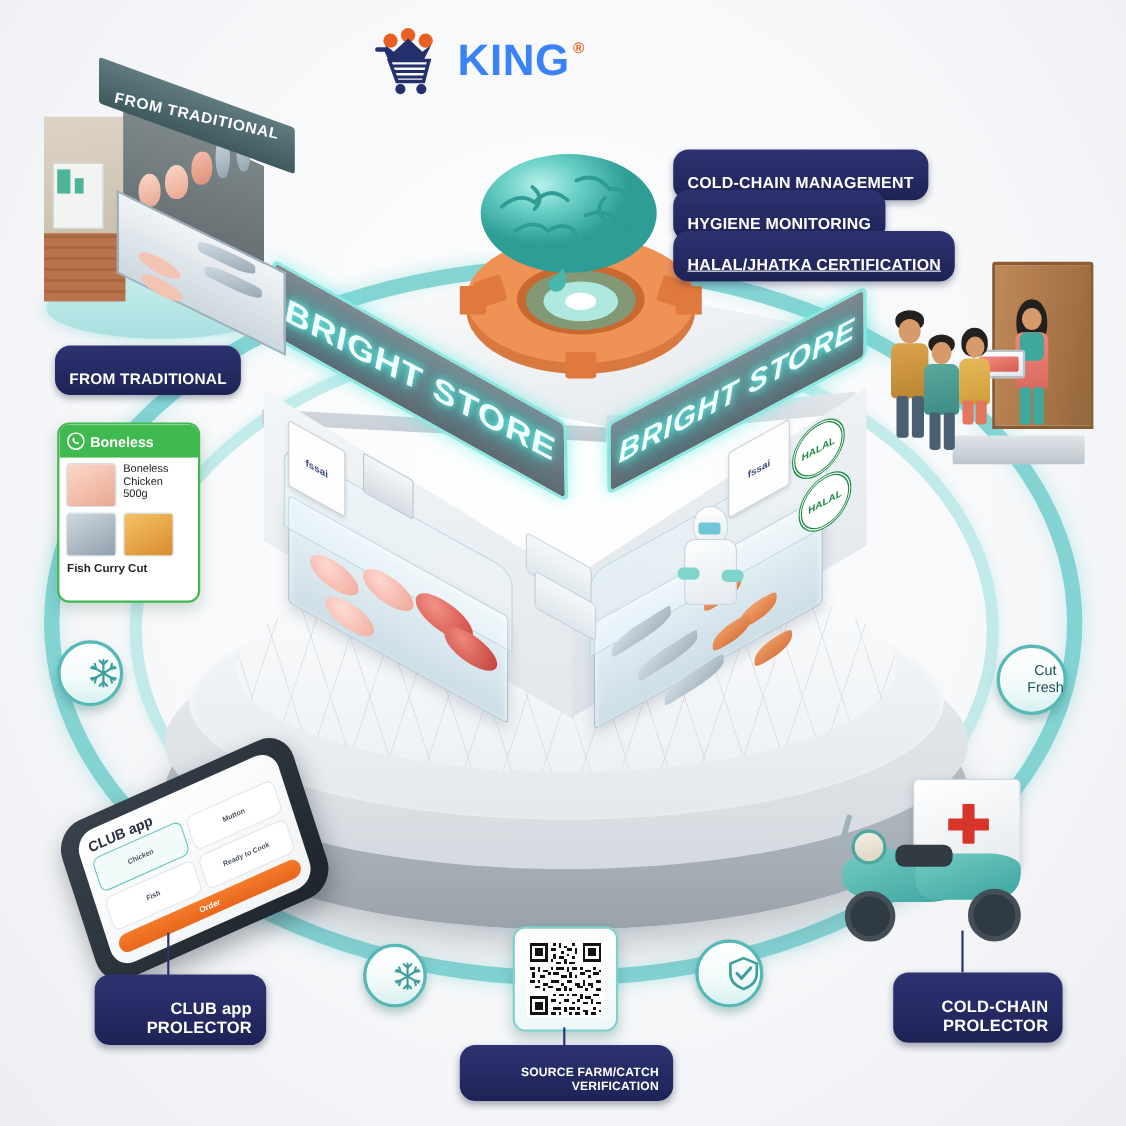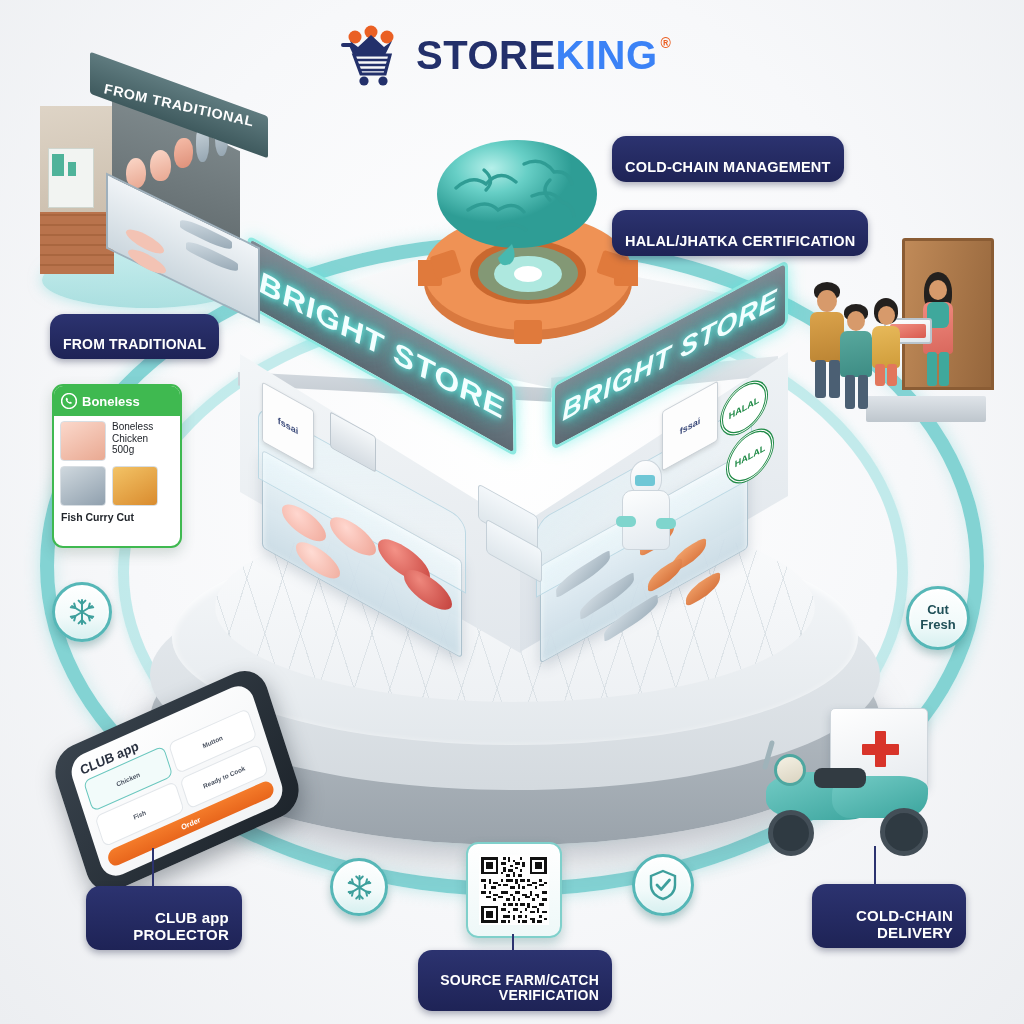--- a/index.html
+++ b/index.html
@@ -49,22 +49,22 @@
     border:11px solid rgba(150,222,222,.55);
     box-shadow:0 0 10px rgba(150,225,225,.4);
   }
 
   
   .node{
     position:absolute;border-radius:50%;
     background:linear-gradient(180deg,#ffffff 0%,#f1fafa 60%,#d7f0f0 100%);
     border:3px solid #56b7b7;
     box-shadow:0 5px 9px rgba(40,110,110,.33), inset 0 2px 4px rgba(255,255,255,.9);
-    display:flex;align-items:center;justify-content:center;
-    color:#1f4f57;font-weight:bold;text-align:center;
+    display:flex;align-items:center;justify-content:flex-end;
+    color:#1f4f57;font-weight:normal;text-align:center;
   }
   .node svg{display:block;}
 
   
   .platform{
     position:absolute;border-radius:50%;
   }
   #base-bot{left:150px;top:595px;width:730px;height:250px;
     background:linear-gradient(180deg,#c8ced4 0%,#aeb6bd 55%,#9aa3ab 100%);
     box-shadow:0 16px 34px rgba(90,100,115,.35);}
@@ -268,21 +268,20 @@
         <circle cx="47" cy="14" r="6.5" fill="#ea6024"></circle>
         <path d="M10 18 L17 32 H45 L52 18 L44 24 L31 12 L18 24 Z" fill="#23306b"></path>
         <path d="M3 22 h8 l4 9" stroke="#23306b" stroke-width="4" fill="none" stroke-linecap="round"></path>
         <path d="M14 32 h36 l-5 19 H21 Z" fill="none" stroke="#23306b" stroke-width="3.2"></path>
         <path d="M16 37 h33 M17.5 42 h30 M19 47 h27" stroke="#23306b" stroke-width="2.6"></path>
         <circle cx="24" cy="58" r="4.6" fill="#23306b"></circle>
         <circle cx="43" cy="58" r="4.6" fill="#23306b"></circle>
       </svg>
     </div>
     <div class="logo-text">
-      <span class="t-navy">STORE</span>
         <span class="t-orange">KING</span>
         <span class="reg">®</span>
     </div>
   </div>
 
   <div class="ring" id="ring-outer"></div>
   <div class="ring" id="ring-inner"></div>
 
   <div class="platform" id="base-bot"></div>
   <div class="platform" id="base-mid"></div>
@@ -389,21 +388,24 @@
         <path d="M52 34 q12 10 2 20"></path>
         <path d="M118 44 q-10 10 0 20"></path>
         <path d="M66 92 q16 -8 28 2"></path>
       </g>
     </svg>
   </div>
 
   <div class="pill abs" style="left:612px;top:136px;font-size:14.5px;">
     <span>COLD-CHAIN MANAGEMENT</span>
   </div>
-  <div class="pill abs" style="left:612px;top:210px;font-size:14.5px;">
+  <div class="pill abs" style="left:612px;top:173px;font-size:14.5px;">
+    <span>HYGIENE MONITORING</span>
+  </div>
+  <div class="pill abs" style="left:612px;top:210px;font-size:14.5px;text-decoration:underline;">
     <span>HALAL/JHATKA CERTIFICATION</span>
   </div>
 
   <div class="tdisc" style="left:42px;top:252px;"></div>
   <div class="abs" id="trad">
     <div style="position:absolute;left:6px;top:44px;width:74px;height:166px;background:linear-gradient(170deg,#ded4c6,#c3b5a3);"></div>
     <div style="position:absolute;left:6px;top:150px;width:74px;height:62px;background:repeating-linear-gradient(0deg,#b9734c 0 8px,#a9663f 8px 10px);"></div>
     <div style="position:absolute;left:14px;top:86px;width:44px;height:58px;background:#f2f4f2;border:1px solid #cfd6cf;"></div>
     <div style="position:absolute;left:18px;top:92px;width:12px;height:22px;background:#4fb39a;"></div>
     <div style="position:absolute;left:34px;top:100px;width:8px;height:14px;background:#4fb39a;"></div>
@@ -656,37 +658,37 @@
         <path d="M9 27h2v1h-2z"></path>
           <path d="M12 27h1v1h-1z"></path>
           <path d="M16 27h1v1h-1z"></path>
           <path d="M18 27h2v1h-2z"></path>
         <path d="M22 27h1v1h-1z"></path>
           <path d="M24 27h2v1h-2z"></path>
       </g>
     </svg>
   </div>
   <div class="lbl-line" style="left:512px;top:934px;height:22px;"></div>
-  <div class="pill abs" style="left:418px;top:950px;font-size:14px;width:168px;">
+  <div class="pill abs" style="left:418px;top:950px;font-size:11px;width:168px;">
     <span>SOURCE FARM/CATCH
 VERIFICATION</span>
   </div>
 
   <div class="abs" id="scooter">
     <div class="box-top">
       <div class="red-cross-v" style="left:44px;top:22px;width:11px;height:36px;border-radius:1px;"></div>
       <div class="red-cross-v" style="left:31px;top:35px;width:37px;height:11px;border-radius:1px;"></div>
     </div>
     <div class="scoot-body" style="left:14px;top:66px;width:110px;height:48px;"></div>
     <div class="scoot-body" style="left:80px;top:70px;width:96px;height:42px;border-radius:18px 30% 24px 18px;"></div>
     <div style="position:absolute;left:62px;top:62px;width:52px;height:20px;background:#323b42;border-radius:8px;"></div>
     <div style="position:absolute;left:22px;top:48px;width:26px;height:26px;border-radius:50%;background:linear-gradient(160deg,#f5f1e4,#d9d3c0);border:3px solid #4ea7a0;"></div>
     <div style="position:absolute;left:14px;top:34px;width:5px;height:30px;background:#9fb3ba;border-radius:3px;transform:rotate(16deg);"></div>
     <div class="wheel" style="left:16px;top:104px;width:36px;height:36px;"></div>
     <div class="wheel" style="left:128px;top:102px;width:38px;height:38px;"></div>
   </div>
   <div class="lbl-line" style="left:874px;top:846px;height:38px;"></div>
   <div class="pill abs" style="left:812px;top:884px;font-size:15px;width:128px;">
     <span>COLD-CHAIN
-DELIVERY</span>
+PROLECTOR</span>
   </div>
 
 </div>
 
 </body></html>

